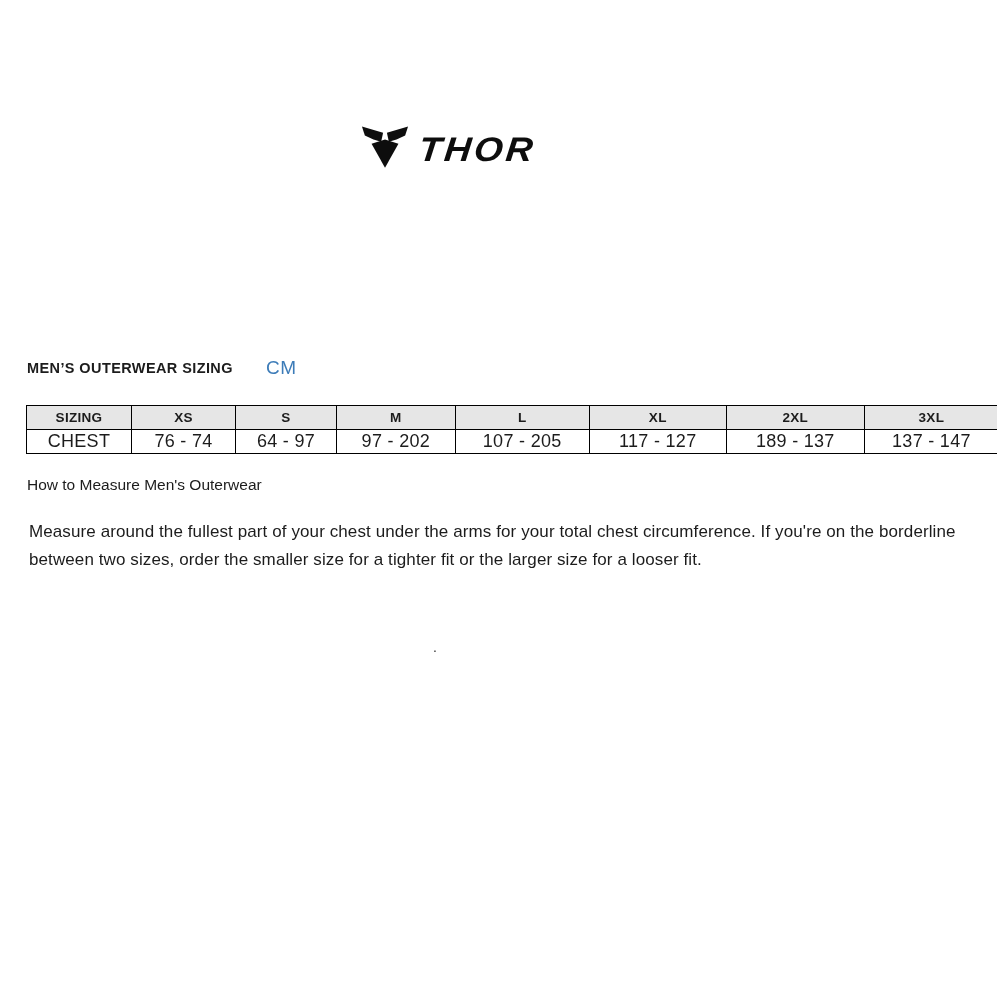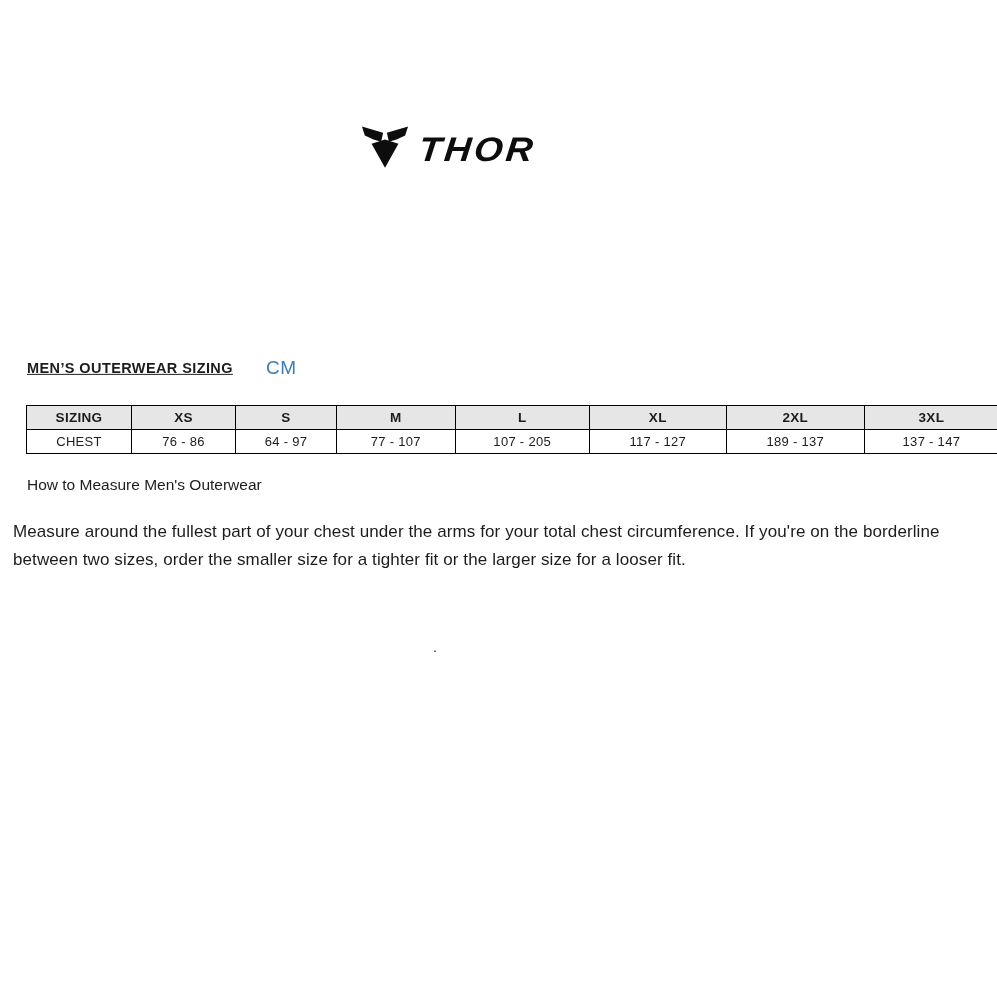--- a/index.html
+++ b/index.html
@@ -48,21 +48,20 @@
     left: 27px;
     display: flex;
     align-items: center;
   }
   .sizing-title {
     font-size: 14.5px;
     font-weight: 700;
     letter-spacing: 0.4px;
     color: #1c1c1c;
     transform: scaleY(0.98);
-    text-decoration: underline;
   }
   .unit-toggle {
     font-size: 19px;
     font-weight: 400;
     color: #3d7cb8;
     margin-left: 33px;
     letter-spacing: 0.5px;
     cursor: pointer;
     line-height: 1;
   }
@@ -90,39 +89,39 @@
   }
   .size-table th {
     background: #e6e6e6;
     font-size: 13.5px;
     font-weight: 700;
     color: #1c1c1c;
     letter-spacing: 0.3px;
   }
   .size-table td {
     background: #ffffff;
-    font-size: 13px;
+    font-size: 18px;
     font-weight: 400;
     color: #1c1c1c;
     letter-spacing: 0.3px;
   }
 
   
   .howto-heading {
     position: absolute;
     top: 476px;
     left: 27px;
     font-size: 15.5px;
     font-weight: 400;
     color: #1c1c1c;
   }
   .howto-body {
     position: absolute;
     top: 518px;
-    left: 13px;
+    left: 29px;
     width: 930px;
     font-size: 17px;
     line-height: 28px;
     color: #1c1c1c;
     letter-spacing: 0.1px;
   }
 
   
   .stray-dot {
     position: absolute;
@@ -179,23 +178,23 @@
           <th>M</th>
           <th>L</th>
           <th>XL</th>
           <th>2XL</th>
           <th>3XL</th>
         </tr>
       </thead>
       <tbody>
         <tr>
           <td>CHEST</td>
-          <td>76 - 86</td>
+          <td>76 - 74</td>
           <td>64 - 97</td>
-          <td>77 - 107</td>
+          <td>97 - 202</td>
           <td>107 - 205</td>
           <td>117 - 127</td>
           <td>189 - 137</td>
           <td>137 - 147</td>
         </tr>
       </tbody>
     </table>
   </div>
 
   <div class="howto-heading">How to Measure Men's Outerwear</div>

